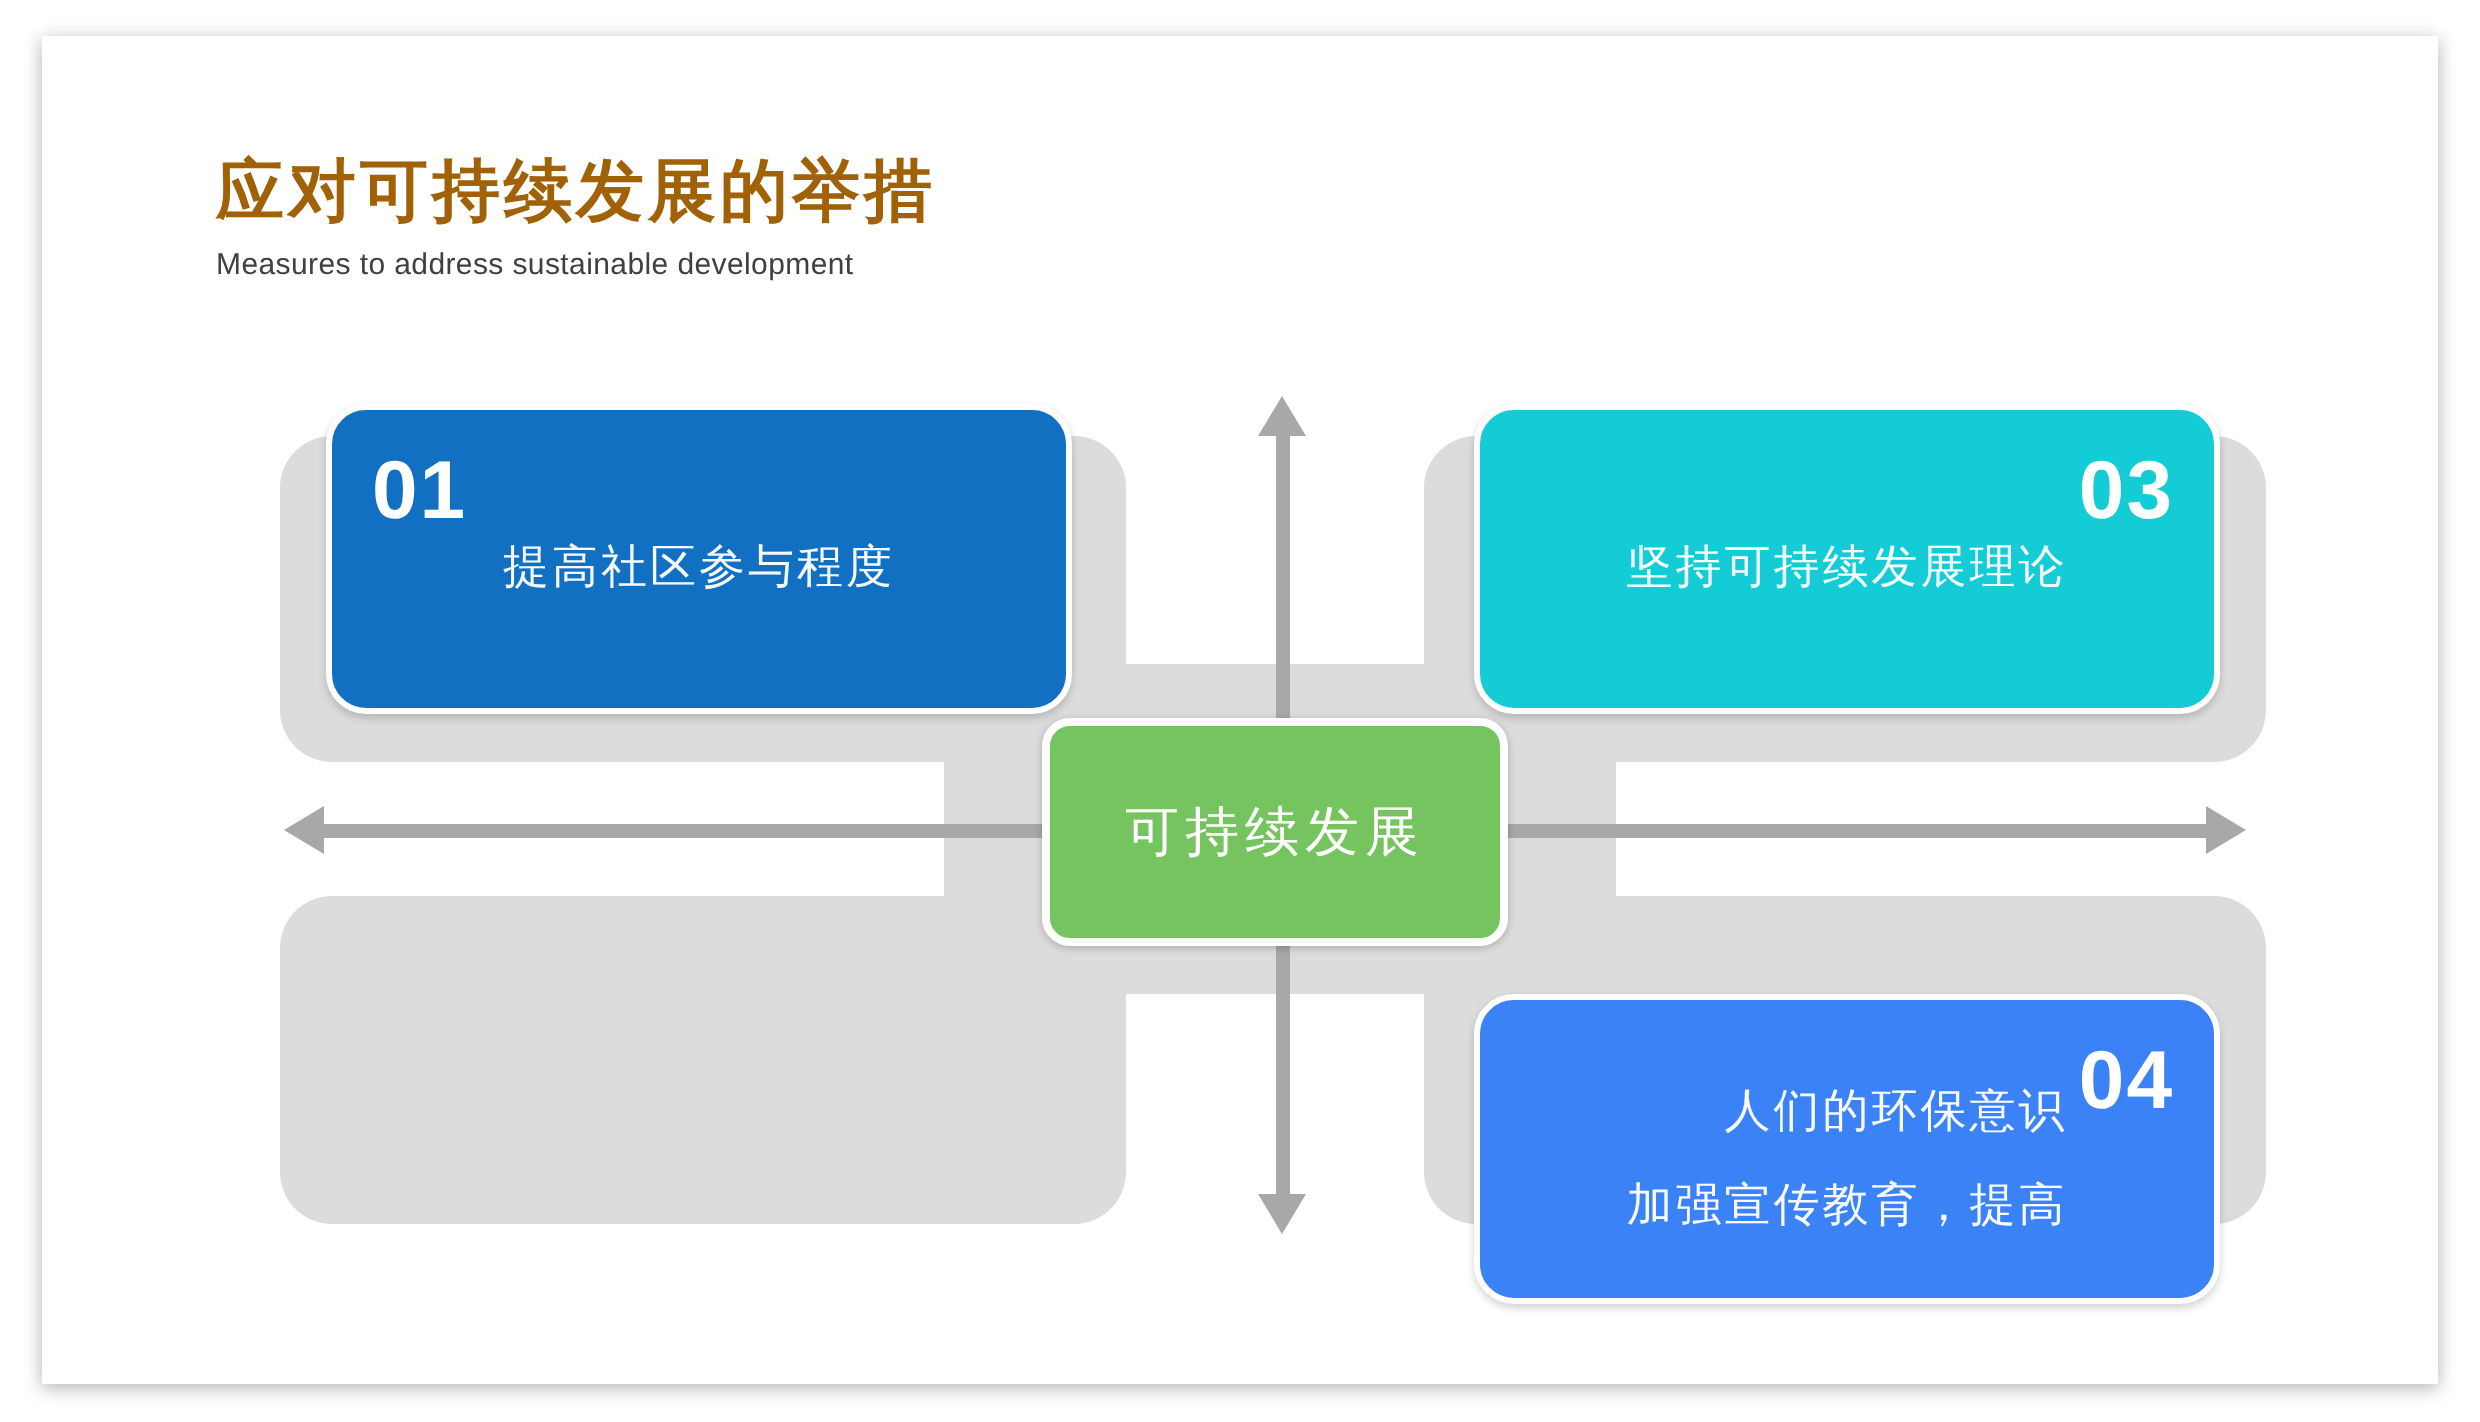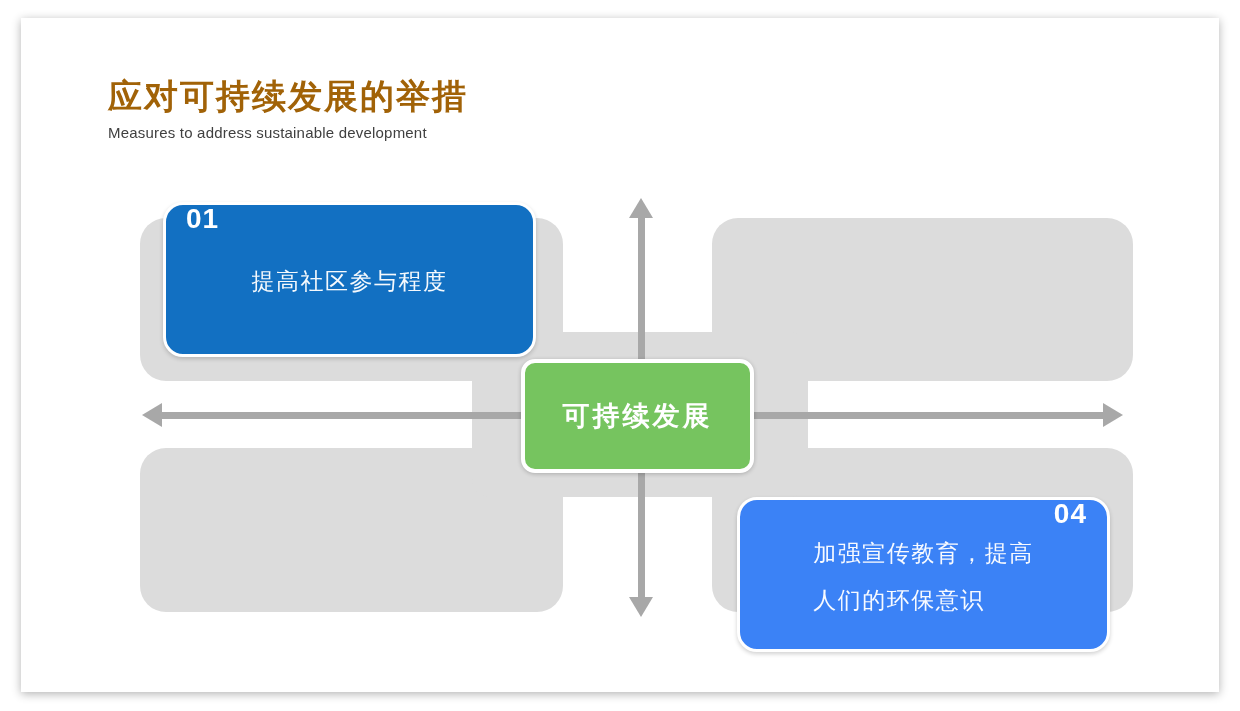--- a/index.html
+++ b/index.html
@@ -50,38 +50,37 @@
     box-shadow: 0 2px 4px rgba(0,0,0,0.18);
     color: #ffffff;
     display: flex; align-items: center; justify-content: center;
   }
   .card.c01 { left: 142px; top: 184px; }
   .card.c03 { left: 716px; top: 184px; }
   .card.c02 { left: 142px; top: 461px; }
   .card.c04 { left: 716px; top: 461px; }
 
   .num {
-    position: absolute; top: 0; font-size: 28px; font-weight: 700; line-height: 1; letter-spacing: 1px; text-align: right;
+    position: absolute; top: 20px; font-size: 41px; font-weight: 700; line-height: 1; letter-spacing: 1px; text-align: right;
   }
   .num.left  { left: 20px; }
   .num.right { right: 20px; }
 
   .card-text {
-    text-align: left; font-size: 23px; font-weight: 300;
+    text-align: right; font-size: 23px; font-weight: 300;
     letter-spacing: 1.5px; line-height: 47px; padding-top: 8px;
     color: rgba(255,255,255,0.96);
-    font-family: Liberation Mono, monospace;
   }
 
   .center-card {
     position: absolute; left: 500px; top: 341px; width: 233px; height: 114px; z-index: 4;
     border: 4px solid #ffffff; border-radius: 14px;
     box-shadow: 0 1px 4px rgba(0,0,0,0.22);
     display: flex; align-items: center; justify-content: center;
-    color: #ffffff; font-size: 27px; font-weight: 700; letter-spacing: 3px;
+    color: #ffffff; font-size: 27px; font-weight: 400; letter-spacing: 3px;
   }
 </style>
 </head>
 <body>
 
 <div class="page">
   <div class="slide">
 
     <div class="hdr">
       <div class="title">应对可持续发展的举措</div>
@@ -104,26 +103,32 @@
       <div class="arrow-part head v-head-bottom"></div>
 
       <div class="card c01" style="background: rgb(18, 112, 194);">
         <span class="num left">01</span>
         <div class="card-text">
           <div>提高社区参与程度</div>
         </div>
       </div>
 
 
+      <div class="card c03" style="background: rgb(19, 204, 214);">
+        <span class="num right">03</span>
+        <div class="card-text">
+          <div>坚持可持续发展理论</div>
+        </div>
+      </div>
 
       <div class="card c04" style="background: #3b82f6; margin-top: 18px;">
         <span class="num right">04</span>
         <div class="card-text">
+          <div>人们的环保意识</div>
           <div>加强宣传教育，提高</div>
-          <div>人们的环保意识</div>
         </div>
       </div>
 
       <div class="center-card" style="background: rgb(118, 196, 95);">
         <span>可持续发展</span>
       </div>
 
     </div>
   </div>
 </div>

